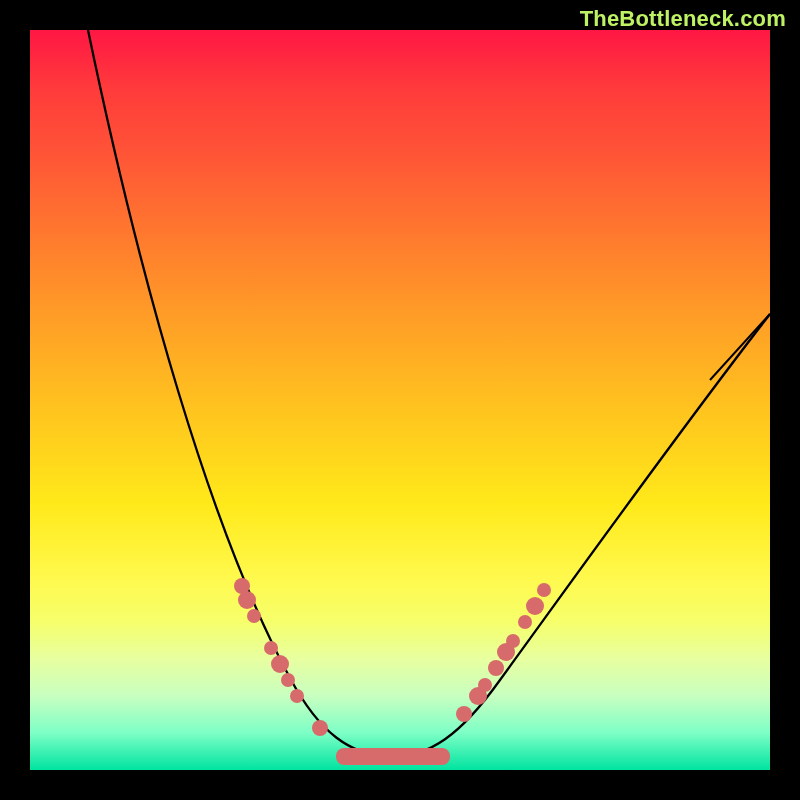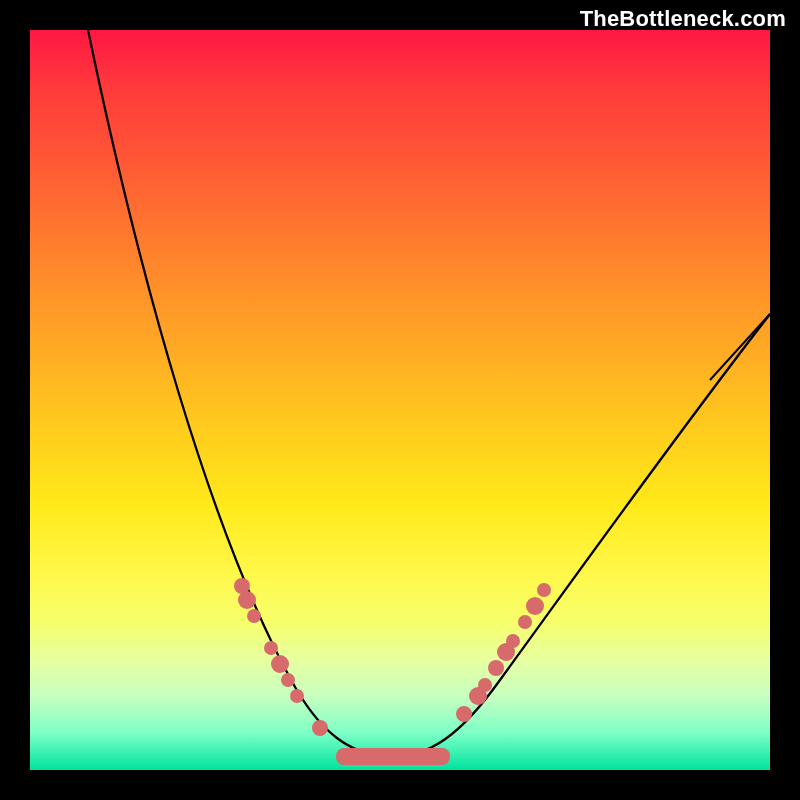--- a/index.html
+++ b/index.html
@@ -37,21 +37,21 @@
       #00e3a0 100%
     );
   }
   .watermark {
     position: absolute;
     top: 6px;
     right: 14px;
     font-family: Arial, Helvetica, sans-serif;
     font-size: 22px;
     font-weight: 600;
-    color: #ffffff;
+    color: #bef264;
     letter-spacing: 0.2px;
     user-select: none;
   }
   svg.curve-layer {
     position: absolute;
     left: 0;
     top: 0;
     width: 740px;
     height: 740px;
   }

